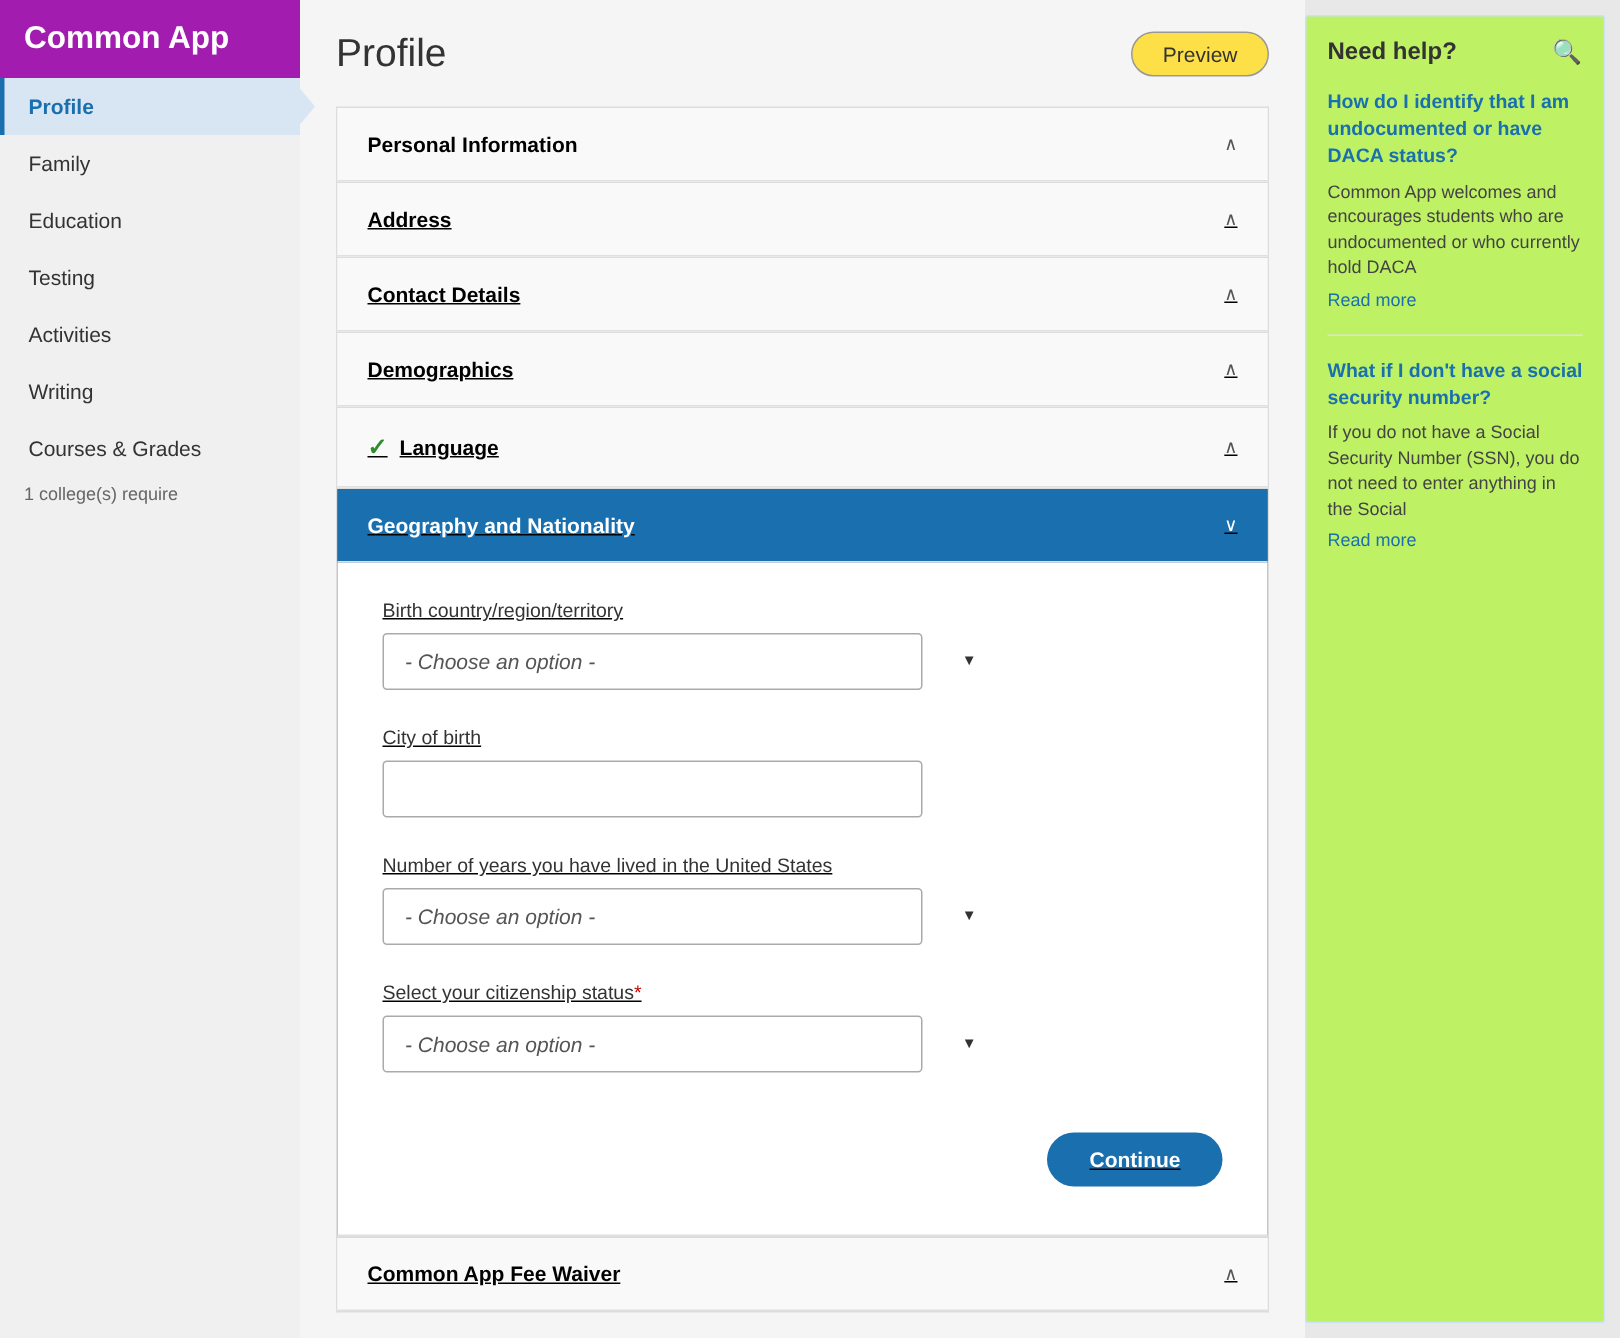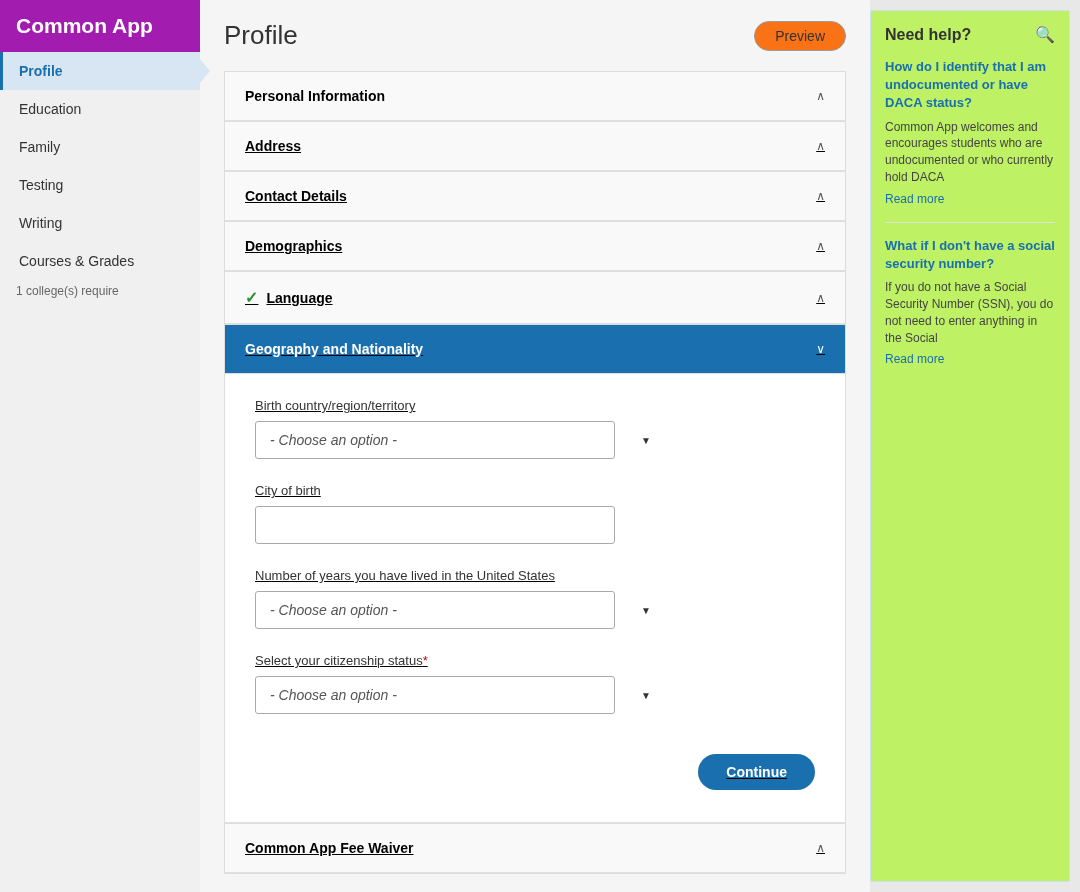--- a/index.html
+++ b/index.html
@@ -70,21 +70,21 @@
     }
     .page-title {
       font-size: 26px;
       font-weight: normal;
       color: #333;
     }
     .preview-btn {
       border: 1px solid #999;
       border-radius: 20px;
       padding: 6px 20px;
-      background: #f97316;
+      background: #fde047;
       color: #333;
       font-size: 14px;
       cursor: pointer;
     }
 
     
     .accordion {
       background: #404040;
       border: 1px solid #ddd;
       margin-bottom: 0;
@@ -256,27 +256,30 @@
 </head>
 <body>
 
 <div class="sidebar">
   <div class="sidebar-header">Common App</div>
   <nav class="sidebar-nav">
     <div class="sidebar-item active">
       <span>Profile</span>
     </div>
     <div class="sidebar-item">
+      <span>Family</span>
+    </div>
+    <div class="sidebar-item">
       <span>Education</span>
     </div>
     <div class="sidebar-item">
-      <span>Family</span>
-    </div>
-    <div class="sidebar-item">
       <span>Testing</span>
+    </div>
+    <div class="sidebar-item">
+      <span>Activities</span>
     </div>
     <div class="sidebar-item">
       <span>Writing</span>
     </div>
     <div class="sidebar-item">
       <span>Courses &amp; Grades</span>
     </div>
     <div class="sidebar-item-sub">1 college(s) require</div>
   </nav>
 </div>

